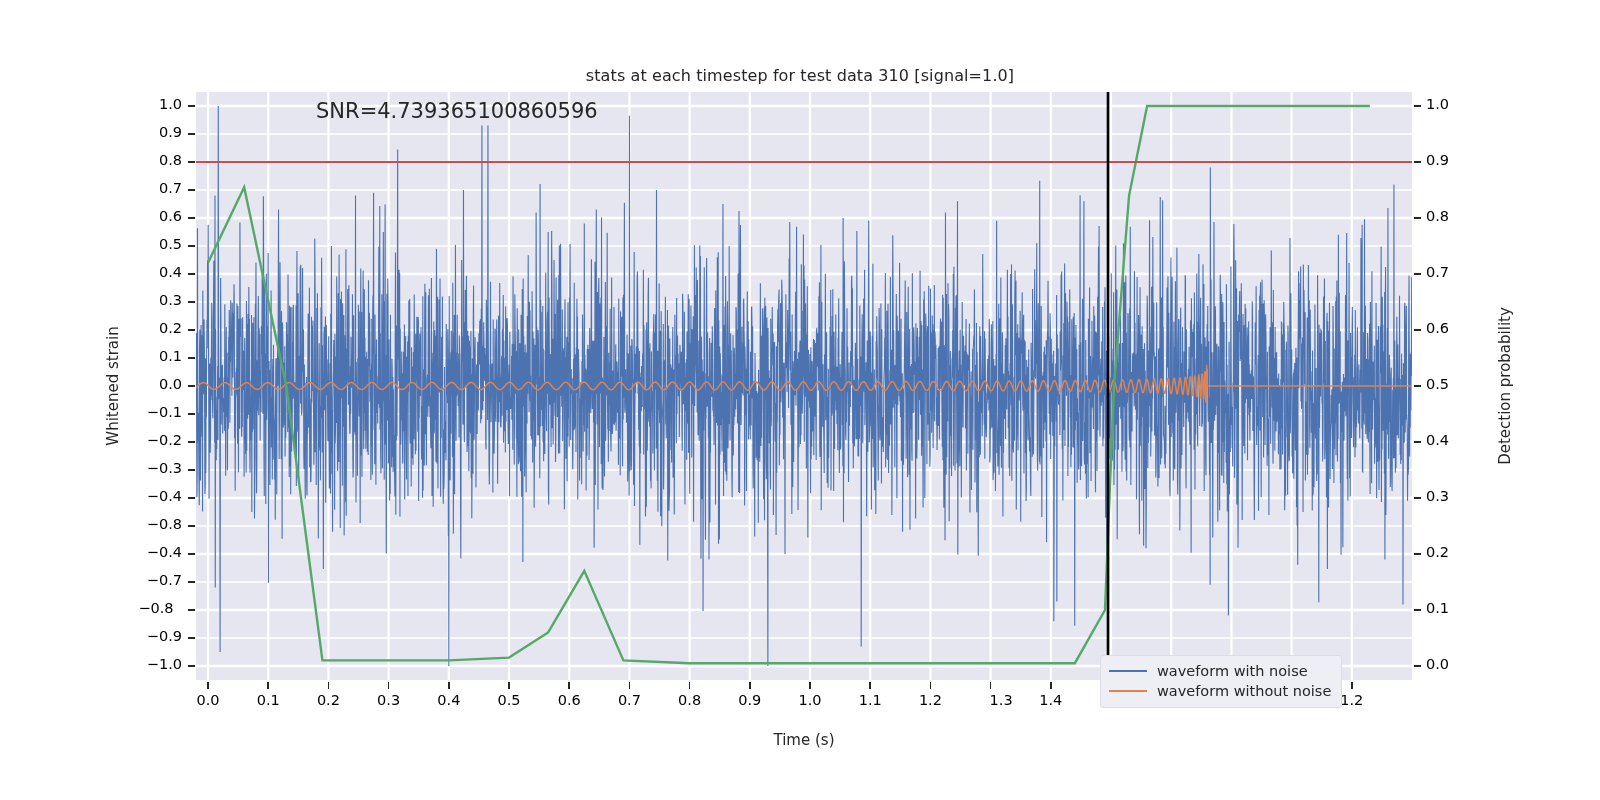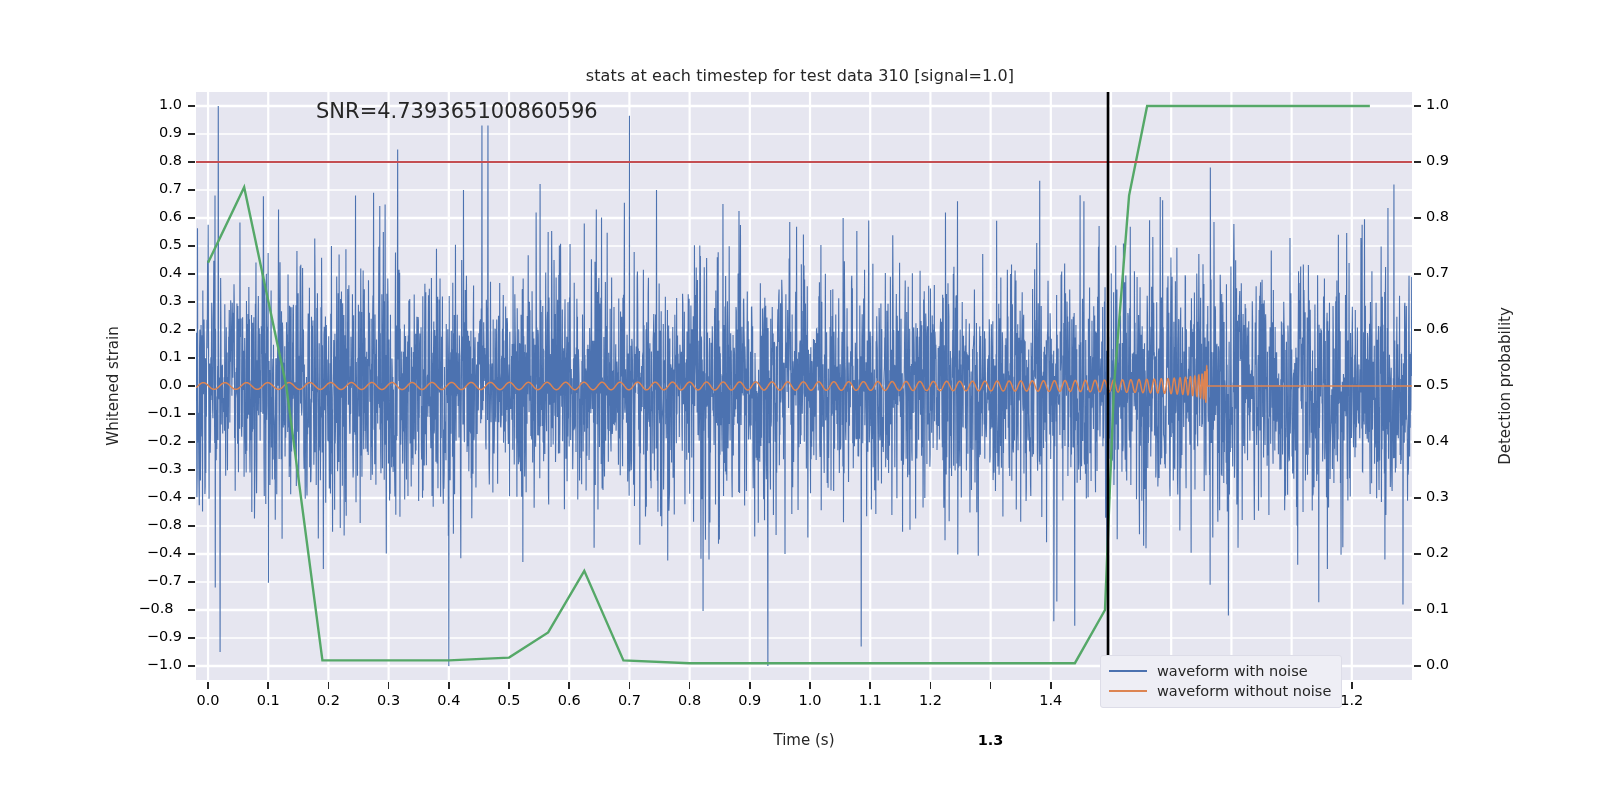--- a/index.html
+++ b/index.html
@@ -266,21 +266,21 @@
       <div class="xtick" style="left: 667.624px; top: 692px; width: 44px; text-align: center;">0.8</div>
       <div class="tickmark v" style="left: 688.824px; top: 682px;"></div>
       <div class="xtick" style="left: 727.822px; top: 692px; width: 44px; text-align: center;">0.9</div>
       <div class="tickmark v" style="left: 749.022px; top: 682px;"></div>
       <div class="xtick" style="left: 788.02px; top: 692px; width: 44px; text-align: center;">1.0</div>
       <div class="tickmark v" style="left: 809.22px; top: 682px;"></div>
       <div class="xtick" style="left: 848.218px; top: 692px; width: 44px; text-align: center;">1.1</div>
       <div class="tickmark v" style="left: 869.418px; top: 682px;"></div>
       <div class="xtick" style="left: 908.416px; top: 692px; width: 44px; text-align: center;">1.2</div>
       <div class="tickmark v" style="left: 929.616px; top: 682px;"></div>
-      <div class="xtick" style="left: 968.614px; top: 732px; width: 44px; text-align: center; font-weight: bold;">1.3</div>
+      <div class="xtick" style="left: 968.614px; top: 692px; width: 44px; text-align: right;">1.3</div>
       <div class="tickmark v" style="left: 989.814px; top: 682px;"></div>
       <div class="xtick" style="left: 1028.81px; top: 692px; width: 44px; text-align: center;">1.4</div>
       <div class="tickmark v" style="left: 1050.01px; top: 682px;"></div>
       <div class="xtick" style="left: 1089.01px; top: 692px; width: 44px; text-align: center;">1.5</div>
       <div class="tickmark v" style="left: 1110.21px; top: 682px;"></div>
       <div class="xtick" style="left: 1149.21px; top: 692px; width: 44px; text-align: center;">1.6</div>
       <div class="tickmark v" style="left: 1170.41px; top: 682px;"></div>
       <div class="xtick" style="left: 1209.41px; top: 692px; width: 44px; text-align: center;">1.7</div>
       <div class="tickmark v" style="left: 1230.61px; top: 682px;"></div>
       <div class="xtick" style="left: 1269.6px; top: 692px; width: 44px; text-align: center;">1.8</div>

